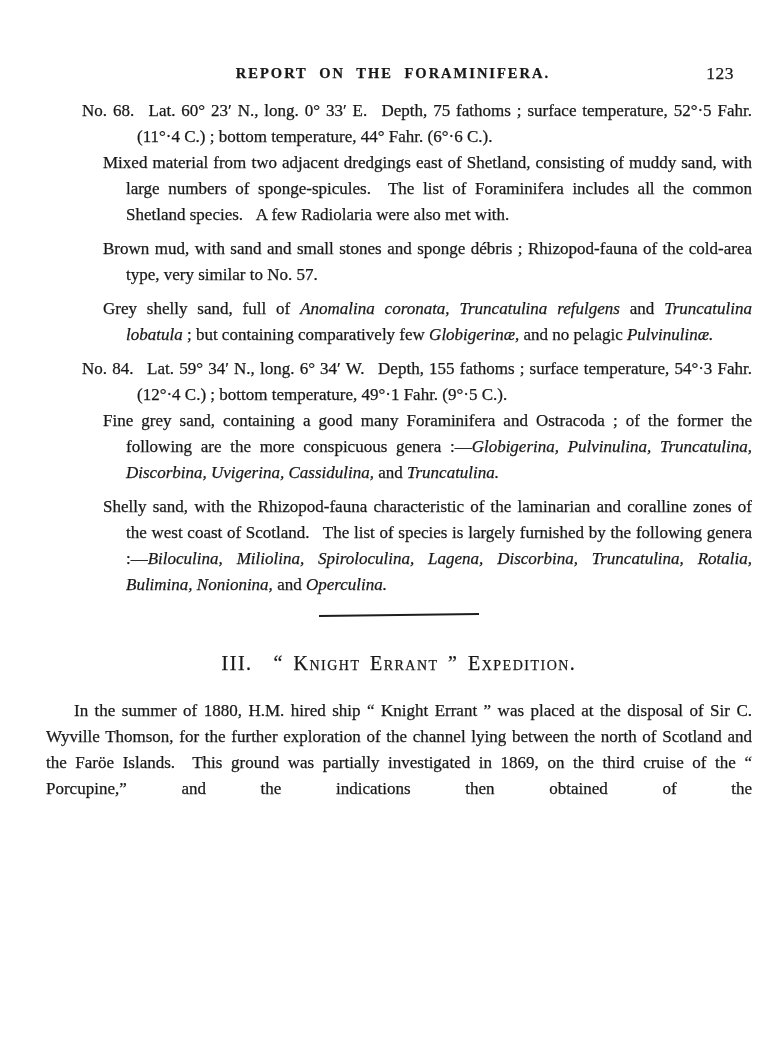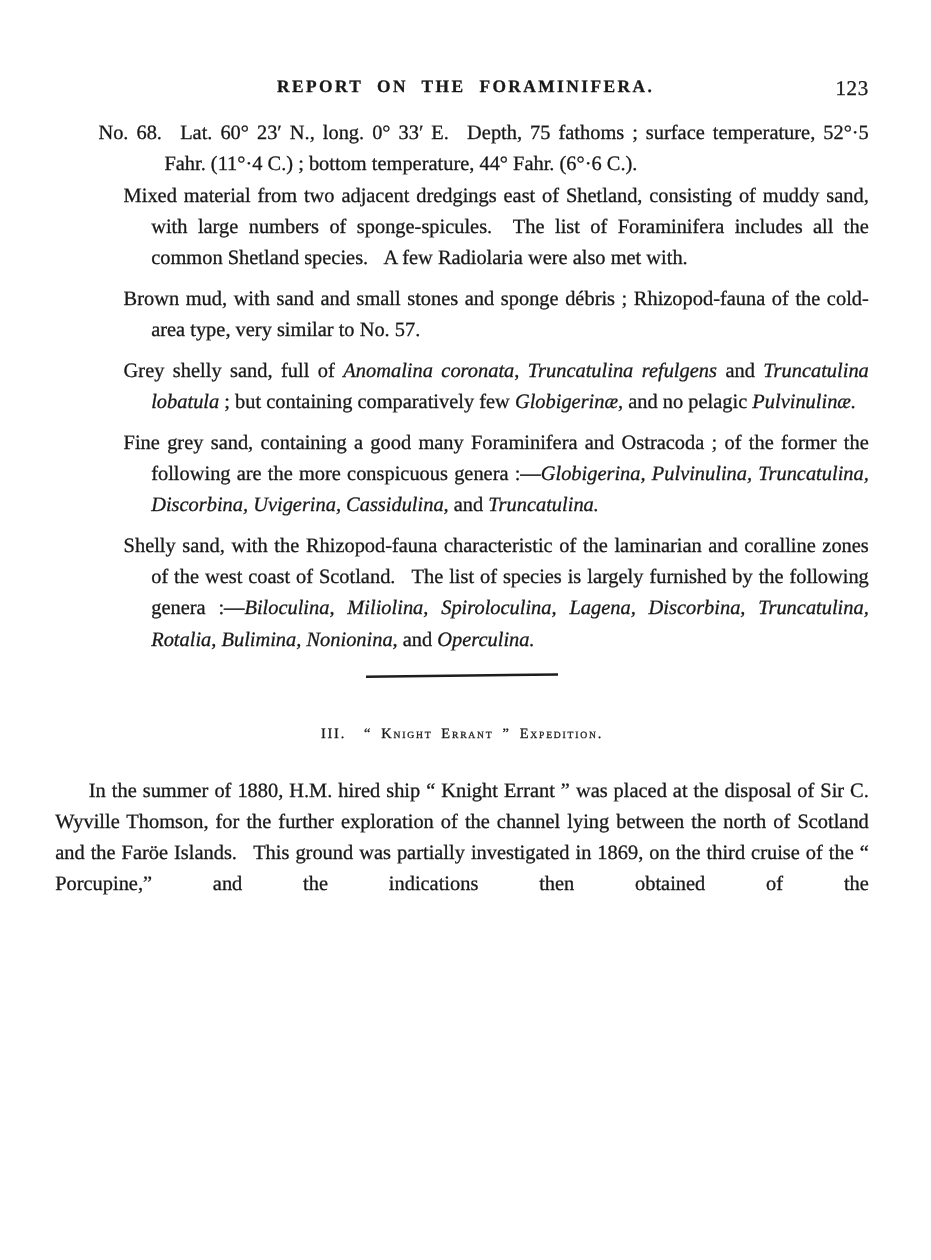--- a/index.html
+++ b/index.html
@@ -16,21 +16,21 @@
     color: #181818;
     font-size: 17px;
     line-height: 26px;
     overflow: hidden;
     -webkit-text-stroke: 0.25px #1a1a1a;
   }
   .header {
     position: absolute;
     top: 60px;
     left: 46px;
-    right: 46px;
+    right: 36px;
     height: 26px;
   }
   .running-title {
     position: absolute;
     left: 0;
     right: 0;
     text-align: center;
     font-size: 14.5px;
     font-weight: bold;
     letter-spacing: 2px;
@@ -41,21 +41,21 @@
     right: 6px;
     top: 0;
     font-size: 17.5px;
     font-weight: normal;
     letter-spacing: 0.5px;
   }
   .content {
     position: absolute;
     top: 98px;
     left: 46px;
-    right: 52px;
+    right: 24px;
   }
   .entry { margin: 0 0 8px 0; }
   .entry p { margin: 0; }
   .station {
     padding-left: 91px;
     text-indent: -55px;
     text-align: justify;
   }
   .desc {
     padding-left: 80px;
@@ -65,21 +65,21 @@
   .divider {
     width: 160px;
     height: 0;
     border-top: 2.5px solid #1d1d1d;
     margin: 16px auto 0 auto;
     transform: rotate(-0.7deg);
   }
   .section-heading {
     margin: 34px 0 0 0;
     text-align: center;
-    font-size: 12px;
+    font-size: 20px;
     font-weight: normal;
     font-variant: small-caps;
     letter-spacing: 1.5px;
     word-spacing: 3px;
   }
   .body-par {
     margin: 22px 0 0 0;
     text-align: justify;
     text-align-last: justify;
     text-indent: 28px;
@@ -107,20 +107,21 @@
 
       <section class="entry">
         <p class="desc"><span>Brown mud, with sand and small stones and sponge débris ; Rhizopod-fauna of the cold-area type, very similar to No. 57.</span></p>
       </section>
 
       <section class="entry">
         <p class="desc"><span>Grey shelly sand, full of </span><i>Anomalina coronata</i><span>, </span><i>Truncatulina refulgens</i><span> and </span><i>Truncatulina lobatula</i><span> ; but containing comparatively few </span><i>Globigerinæ</i><span>, and no pelagic </span><i>Pulvinulinæ.</i></p>
       </section>
 
       <section class="entry">
+        <p class="station">No. 84.  Lat. 59° 34′ N., long. 6° 34′ W.  Depth, 155 fathoms ; surface temperature, 54°·3 Fahr. (12°·4 C.) ; bottom temperature, 49°·1 Fahr. (9°·5 C.).</p>
         <p class="desc"><span>Fine grey sand, containing a good many Foraminifera and Ostracoda ; of the former the following are the more conspicuous genera :—</span><i>Globigerina, Pulvinulina, Truncatulina, Discorbina, Uvigerina, Cassidulina,</i><span> and </span><i>Truncatulina.</i></p>
       </section>
 
       <section class="entry">
         <p class="desc"><span>Shelly sand, with the Rhizopod-fauna characteristic of the laminarian and coralline zones of the west coast of Scotland.  The list of species is largely furnished by the following genera :—</span><i>Biloculina, Miliolina, Spiroloculina, Lagena, Discorbina, Truncatulina, Rotalia, Bulimina, Nonionina,</i><span> and </span><i>Operculina.</i></p>
       </section>
 
     </div>
 
     <div class="divider"></div>

